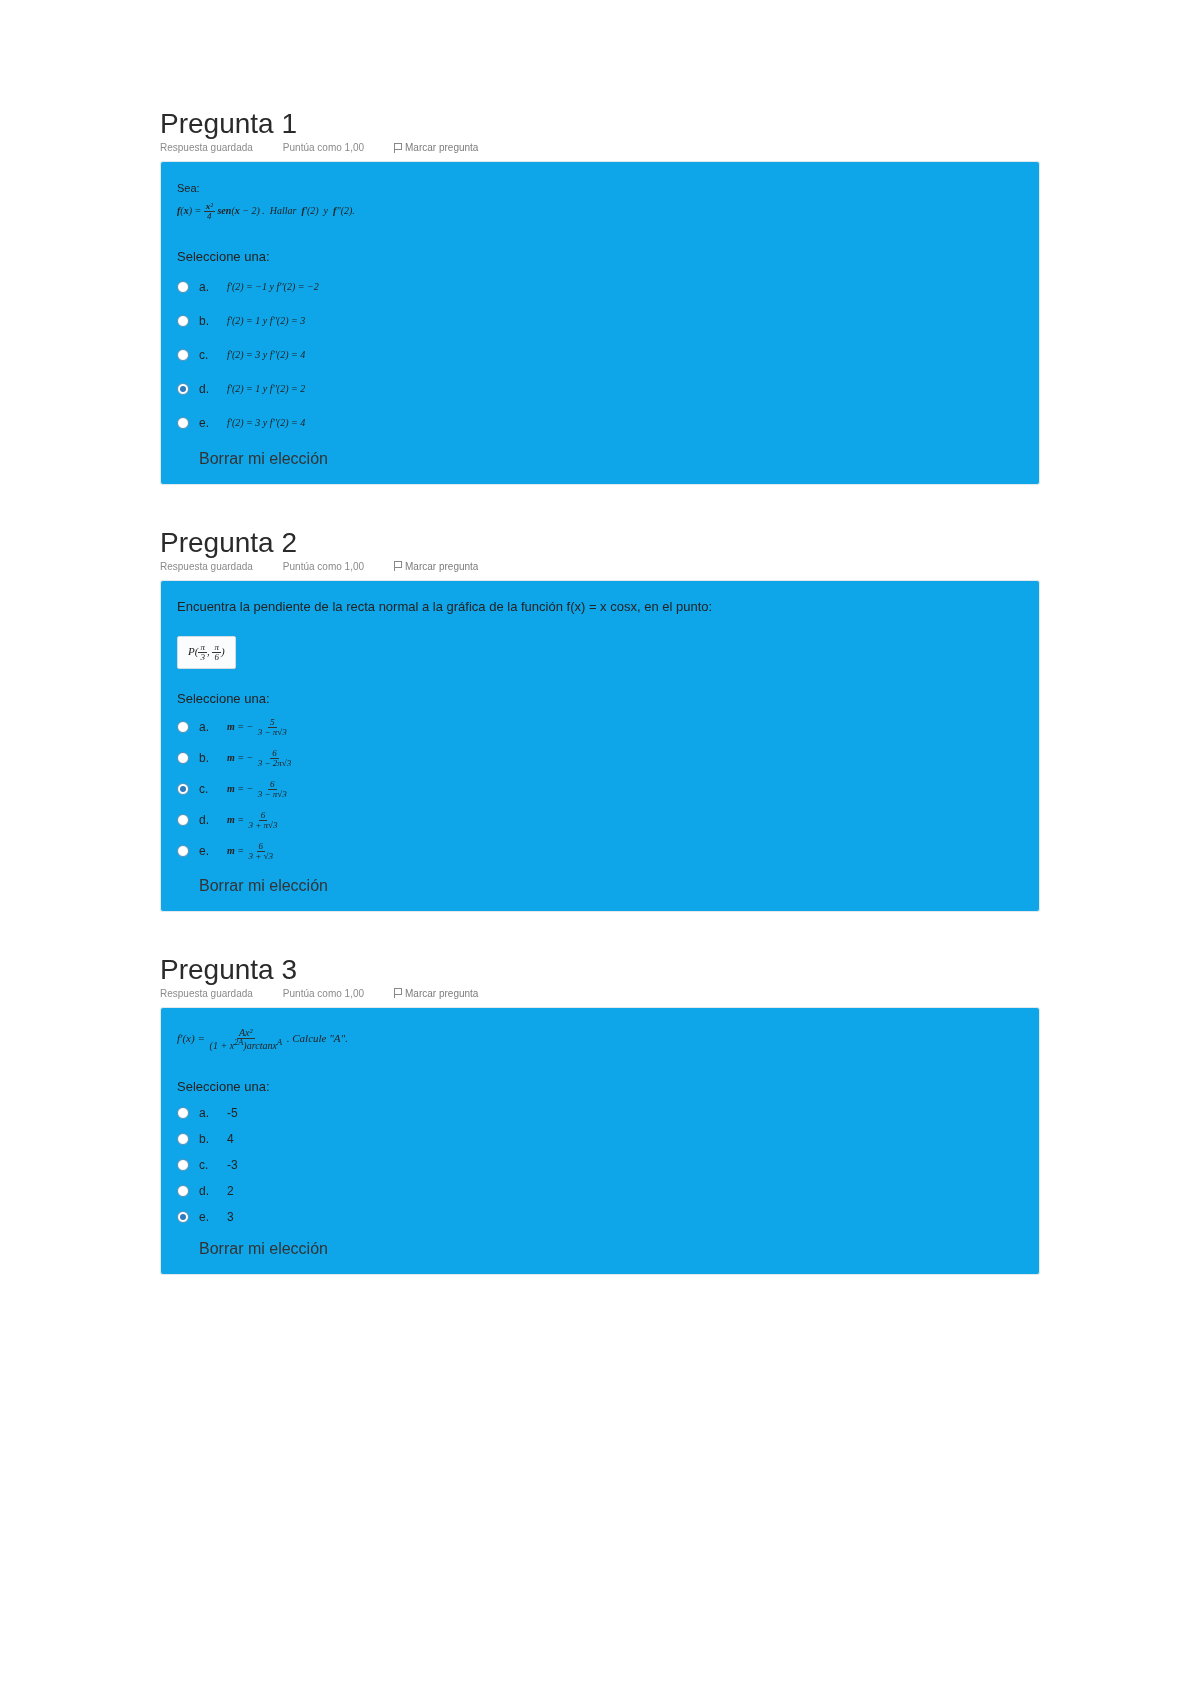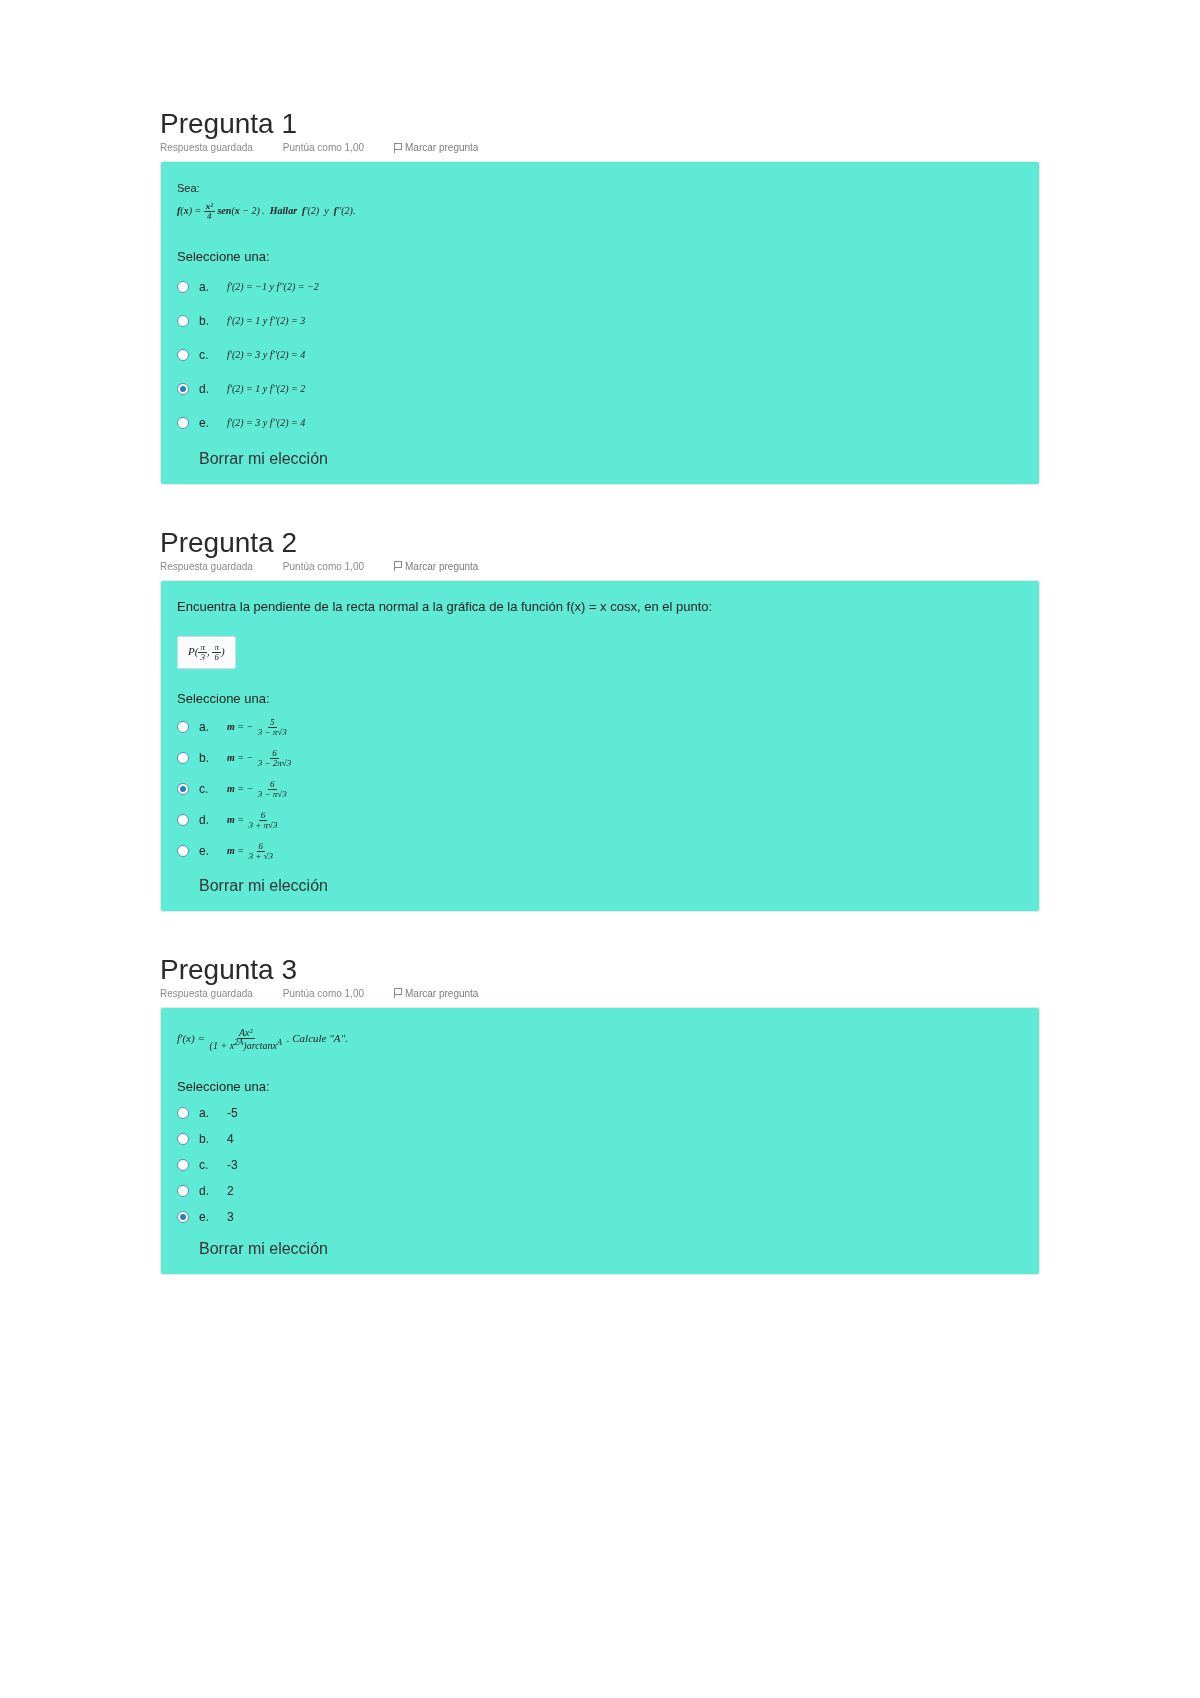--- a/index.html
+++ b/index.html
@@ -34,21 +34,21 @@
     align-items: center;
     margin-bottom: 8px;
   }
   .q-meta .flag {
     color: #7c7c7c;
     display: inline-flex;
     align-items: center;
     gap: 3px;
   }
   .q-body {
-    background: #5eead4;
+    background: #0ea5e9;
     border: 1px solid #e3e8ec;
     border-radius: 3px;
     padding: 12px 16px 16px 16px;
     font-size: 12px;
   }
   .q-stem {
     padding: 6px 0 18px 0;
     font-size: 11px;
     line-height: 1.6;
   }
@@ -162,21 +162,21 @@
     </div>
     <div class="q-body">
       <div class="q-stem">
         <div>Sea:</div>
         <div class="math" style="margin-top:4px;font-size:10px;">
           <span style="font-style:italic;font-weight:bold;">f</span>(<span style="font-style:italic;font-weight:bold;">x</span>) =
           <span class="frac">
               <span class="num"><span style="font-style:italic;font-weight:bold;">x</span>²</span>
               <span class="den">4</span>
             </span>
-          <span style="font-weight:bold;">sen</span>(<span style="font-style:italic;font-weight:bold;">x</span> − 2) . &nbsp;<span style="font-weight:bold;text-align:center;">Hallar</span>&nbsp; <span style="font-style:italic;font-weight:bold;">f</span>'(2) &nbsp;y&nbsp; <span style="font-style:italic;font-weight:bold;">f</span>''(2).
+          <span style="font-weight:bold;">sen</span>(<span style="font-style:italic;font-weight:bold;">x</span> − 2) . &nbsp;<span style="font-weight:normal;text-align:center;">Hallar</span>&nbsp; <span style="font-style:italic;font-weight:bold;">f</span>'(2) &nbsp;y&nbsp; <span style="font-style:italic;font-weight:bold;">f</span>''(2).
         </div>
       </div>
       <div class="sel-label">Seleccione una:</div>
       <ul class="options">
         <li class="option">
           <span class="radio"></span>
           <span class="opt-letter">a.</span>
           <span class="opt-text math">f'(2) = −1 y f''(2) = −2</span>
         </li>
         <li class="option">

